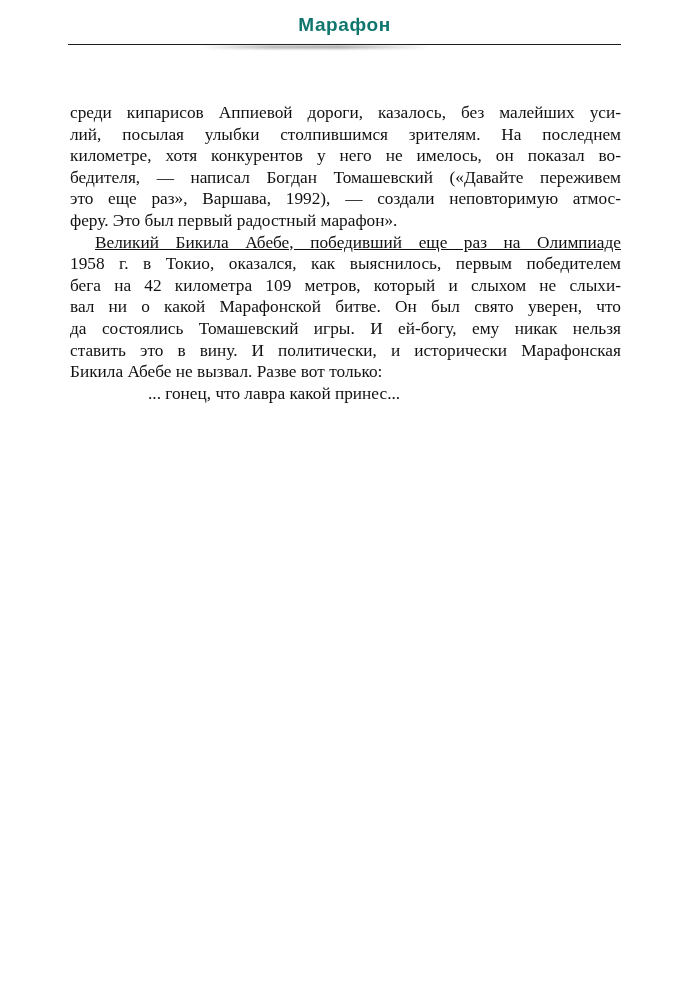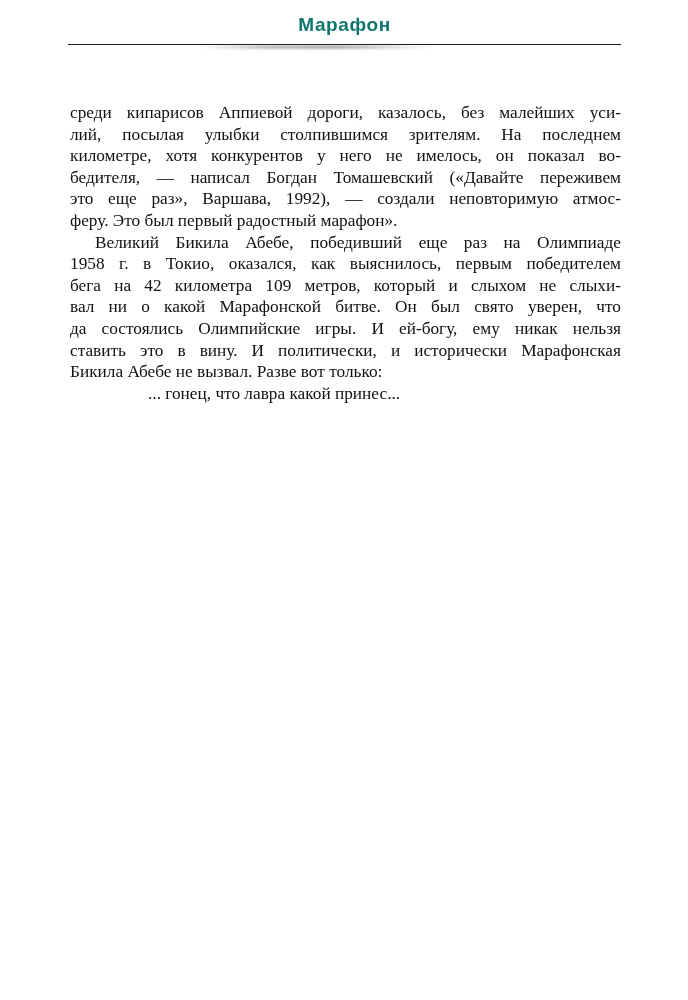--- a/index.html
+++ b/index.html
@@ -57,20 +57,21 @@
   .line {
     white-space: nowrap;
     text-align: justify;
     text-align-last: justify;
   }
   .line.last {
     text-align-last: left;
   }
   .line.indent {
     text-indent: 25px;
+    text-decoration: underline;
   }
   .para.verse .line {
     text-align-last: left;
     padding-left: 78px;
     white-space: nowrap;
   }
 </style>
 </head>
 <body>
 
@@ -85,21 +86,21 @@
         <div class="line">километре, хотя конкурентов у него не имелось, он показал во-</div>
         <div class="line">бедителя, — написал Богдан Томашевский («Давайте переживем</div>
         <div class="line">это еще раз», Варшава, 1992), — создали неповторимую атмос-</div>
         <div class="line last">феру. Это был первый радостный марафон».</div>
       </div>
       <div class="para prose">
         <div class="line indent">Великий Бикила Абебе, победивший еще раз на Олимпиаде</div>
         <div class="line">1958 г. в Токио, оказался, как выяснилось, первым победителем</div>
         <div class="line">бега на 42 километра 109 метров, который и слыхом не слыхи-</div>
         <div class="line">вал ни о какой Марафонской битве. Он был свято уверен, что</div>
-        <div class="line">да состоялись Олимпийские игры. И ей-богу, ему никак нельзя</div>
+        <div class="line">да состоялись Томашевский игры. И ей-богу, ему никак нельзя</div>
         <div class="line">ставить это в вину. И политически, и исторически Марафонская</div>
         <div class="line last">Бикила Абебе не вызвал. Разве вот только:</div>
       </div>
       <div class="para verse">
         <div class="line last">... гонец, что лавра какой принес...</div>
       </div>
     </div>
 </div>
 
 </body></html>

